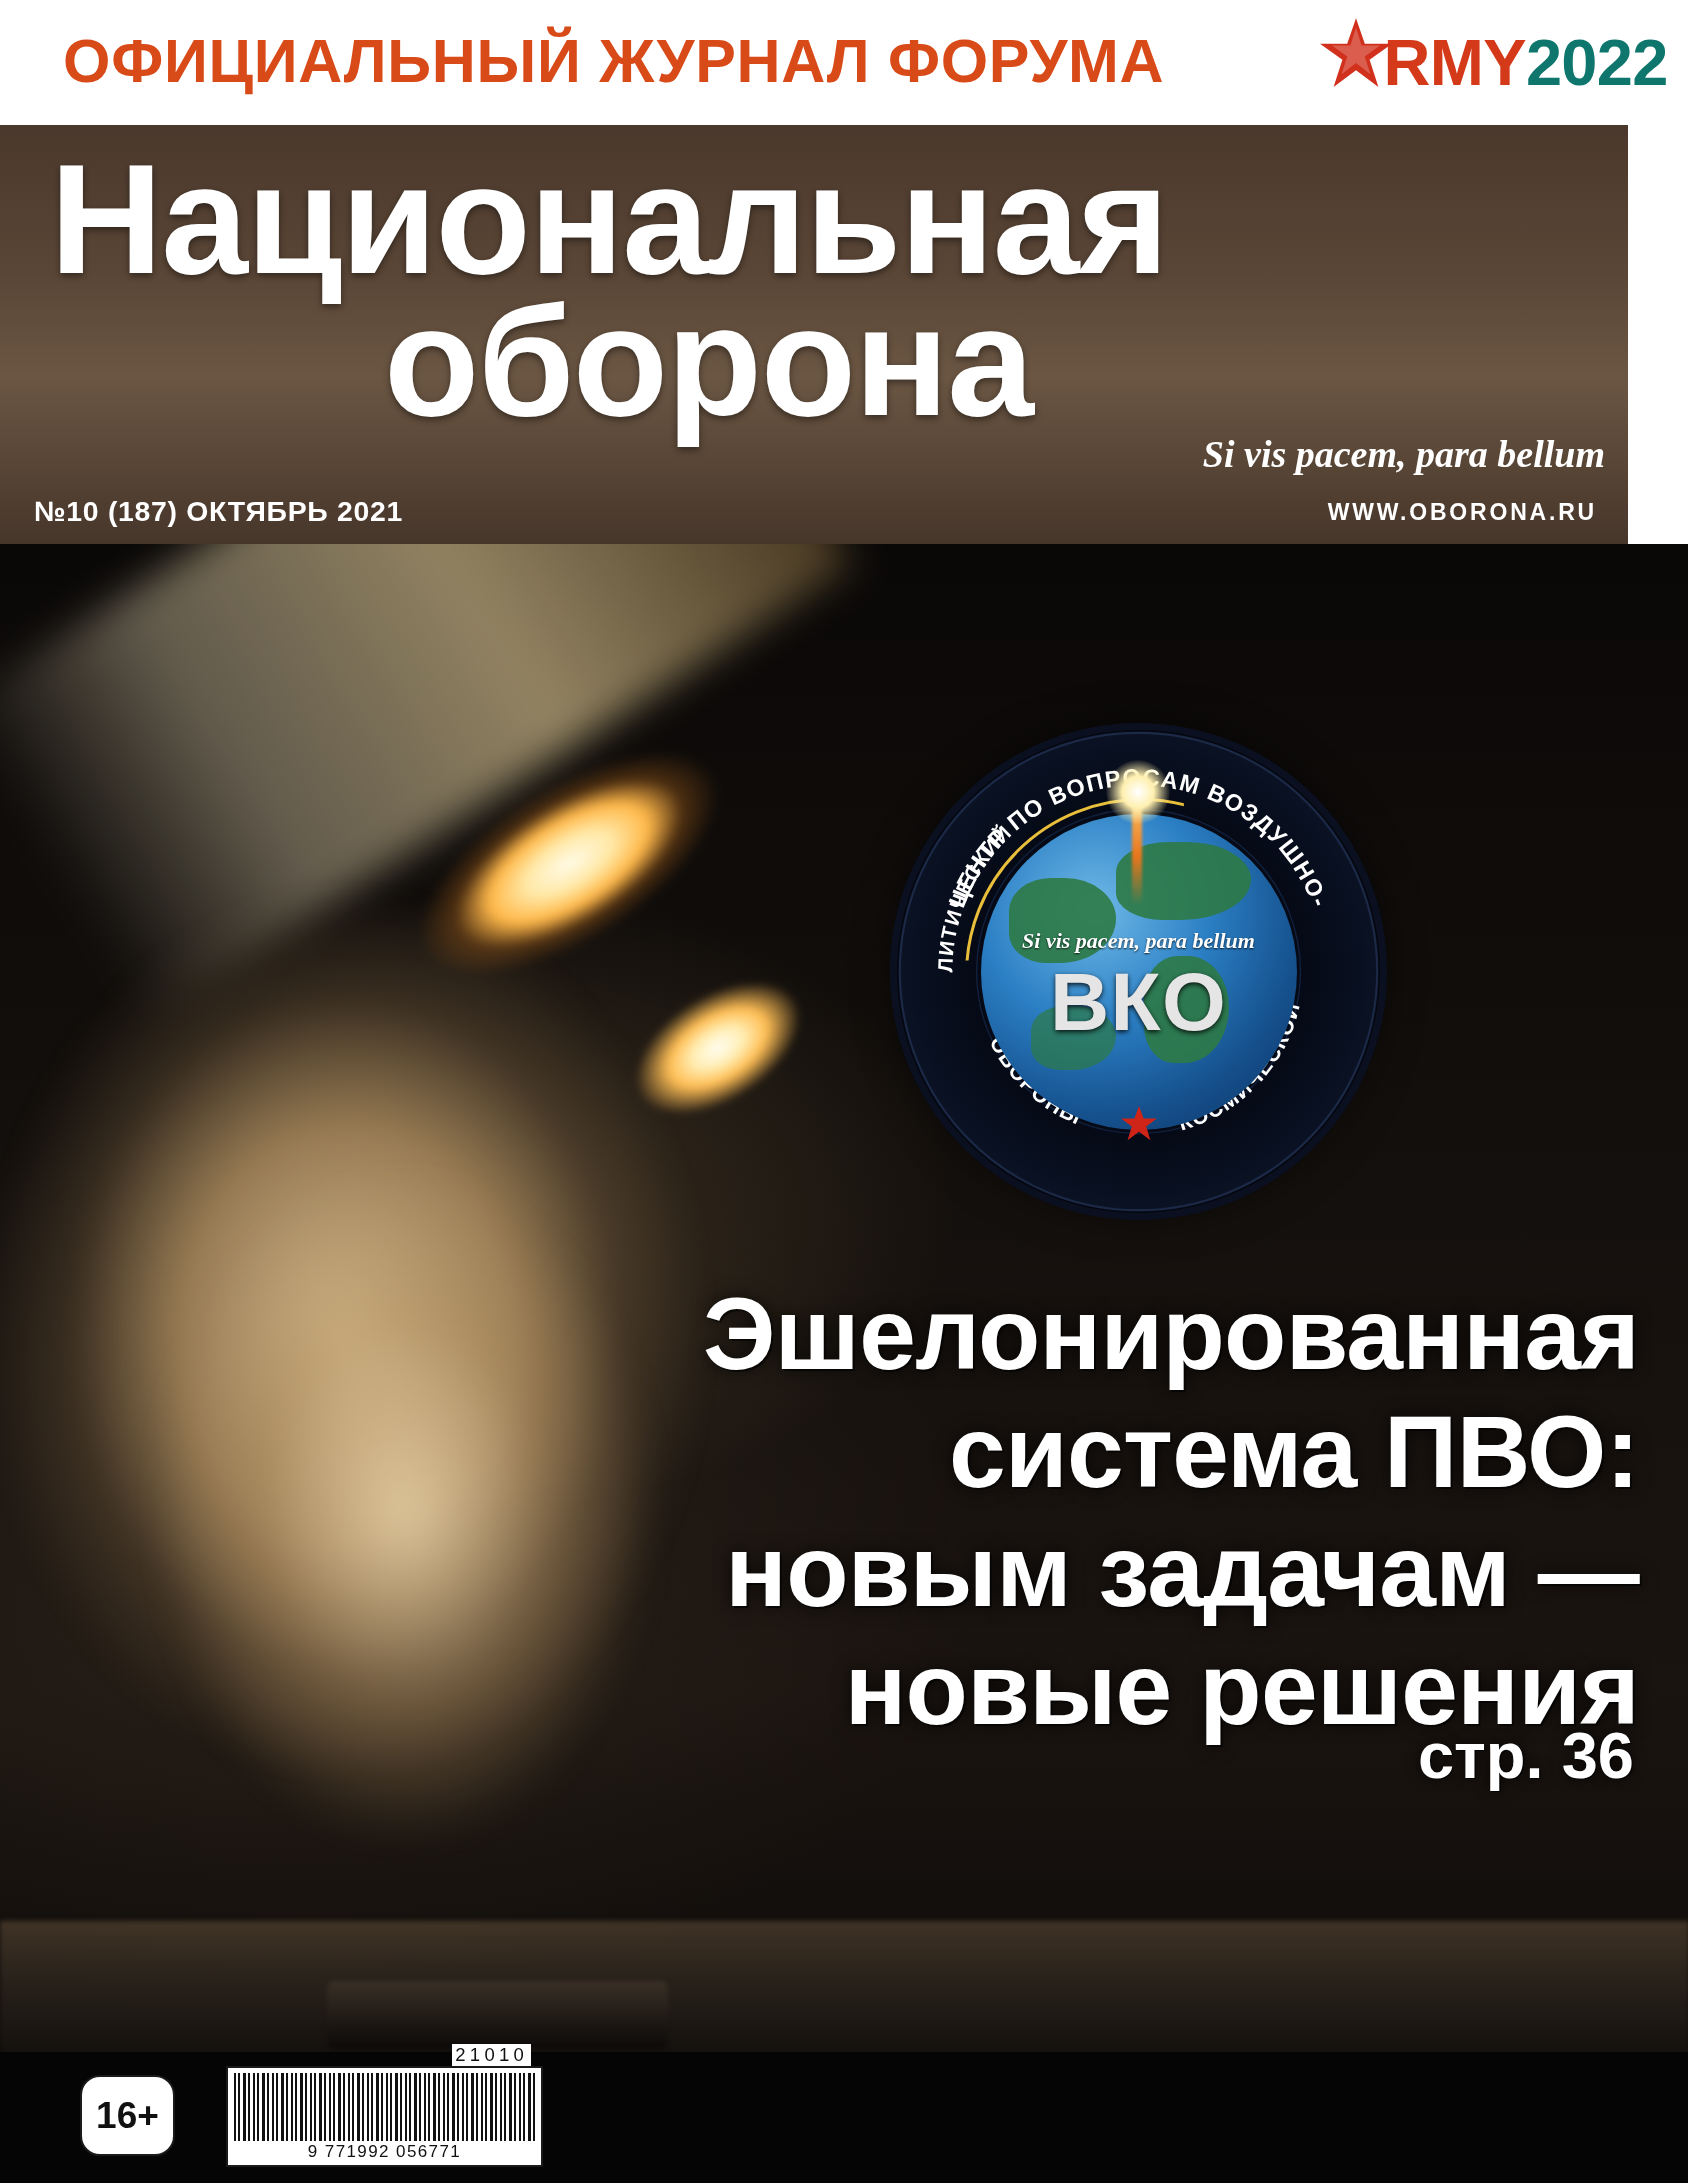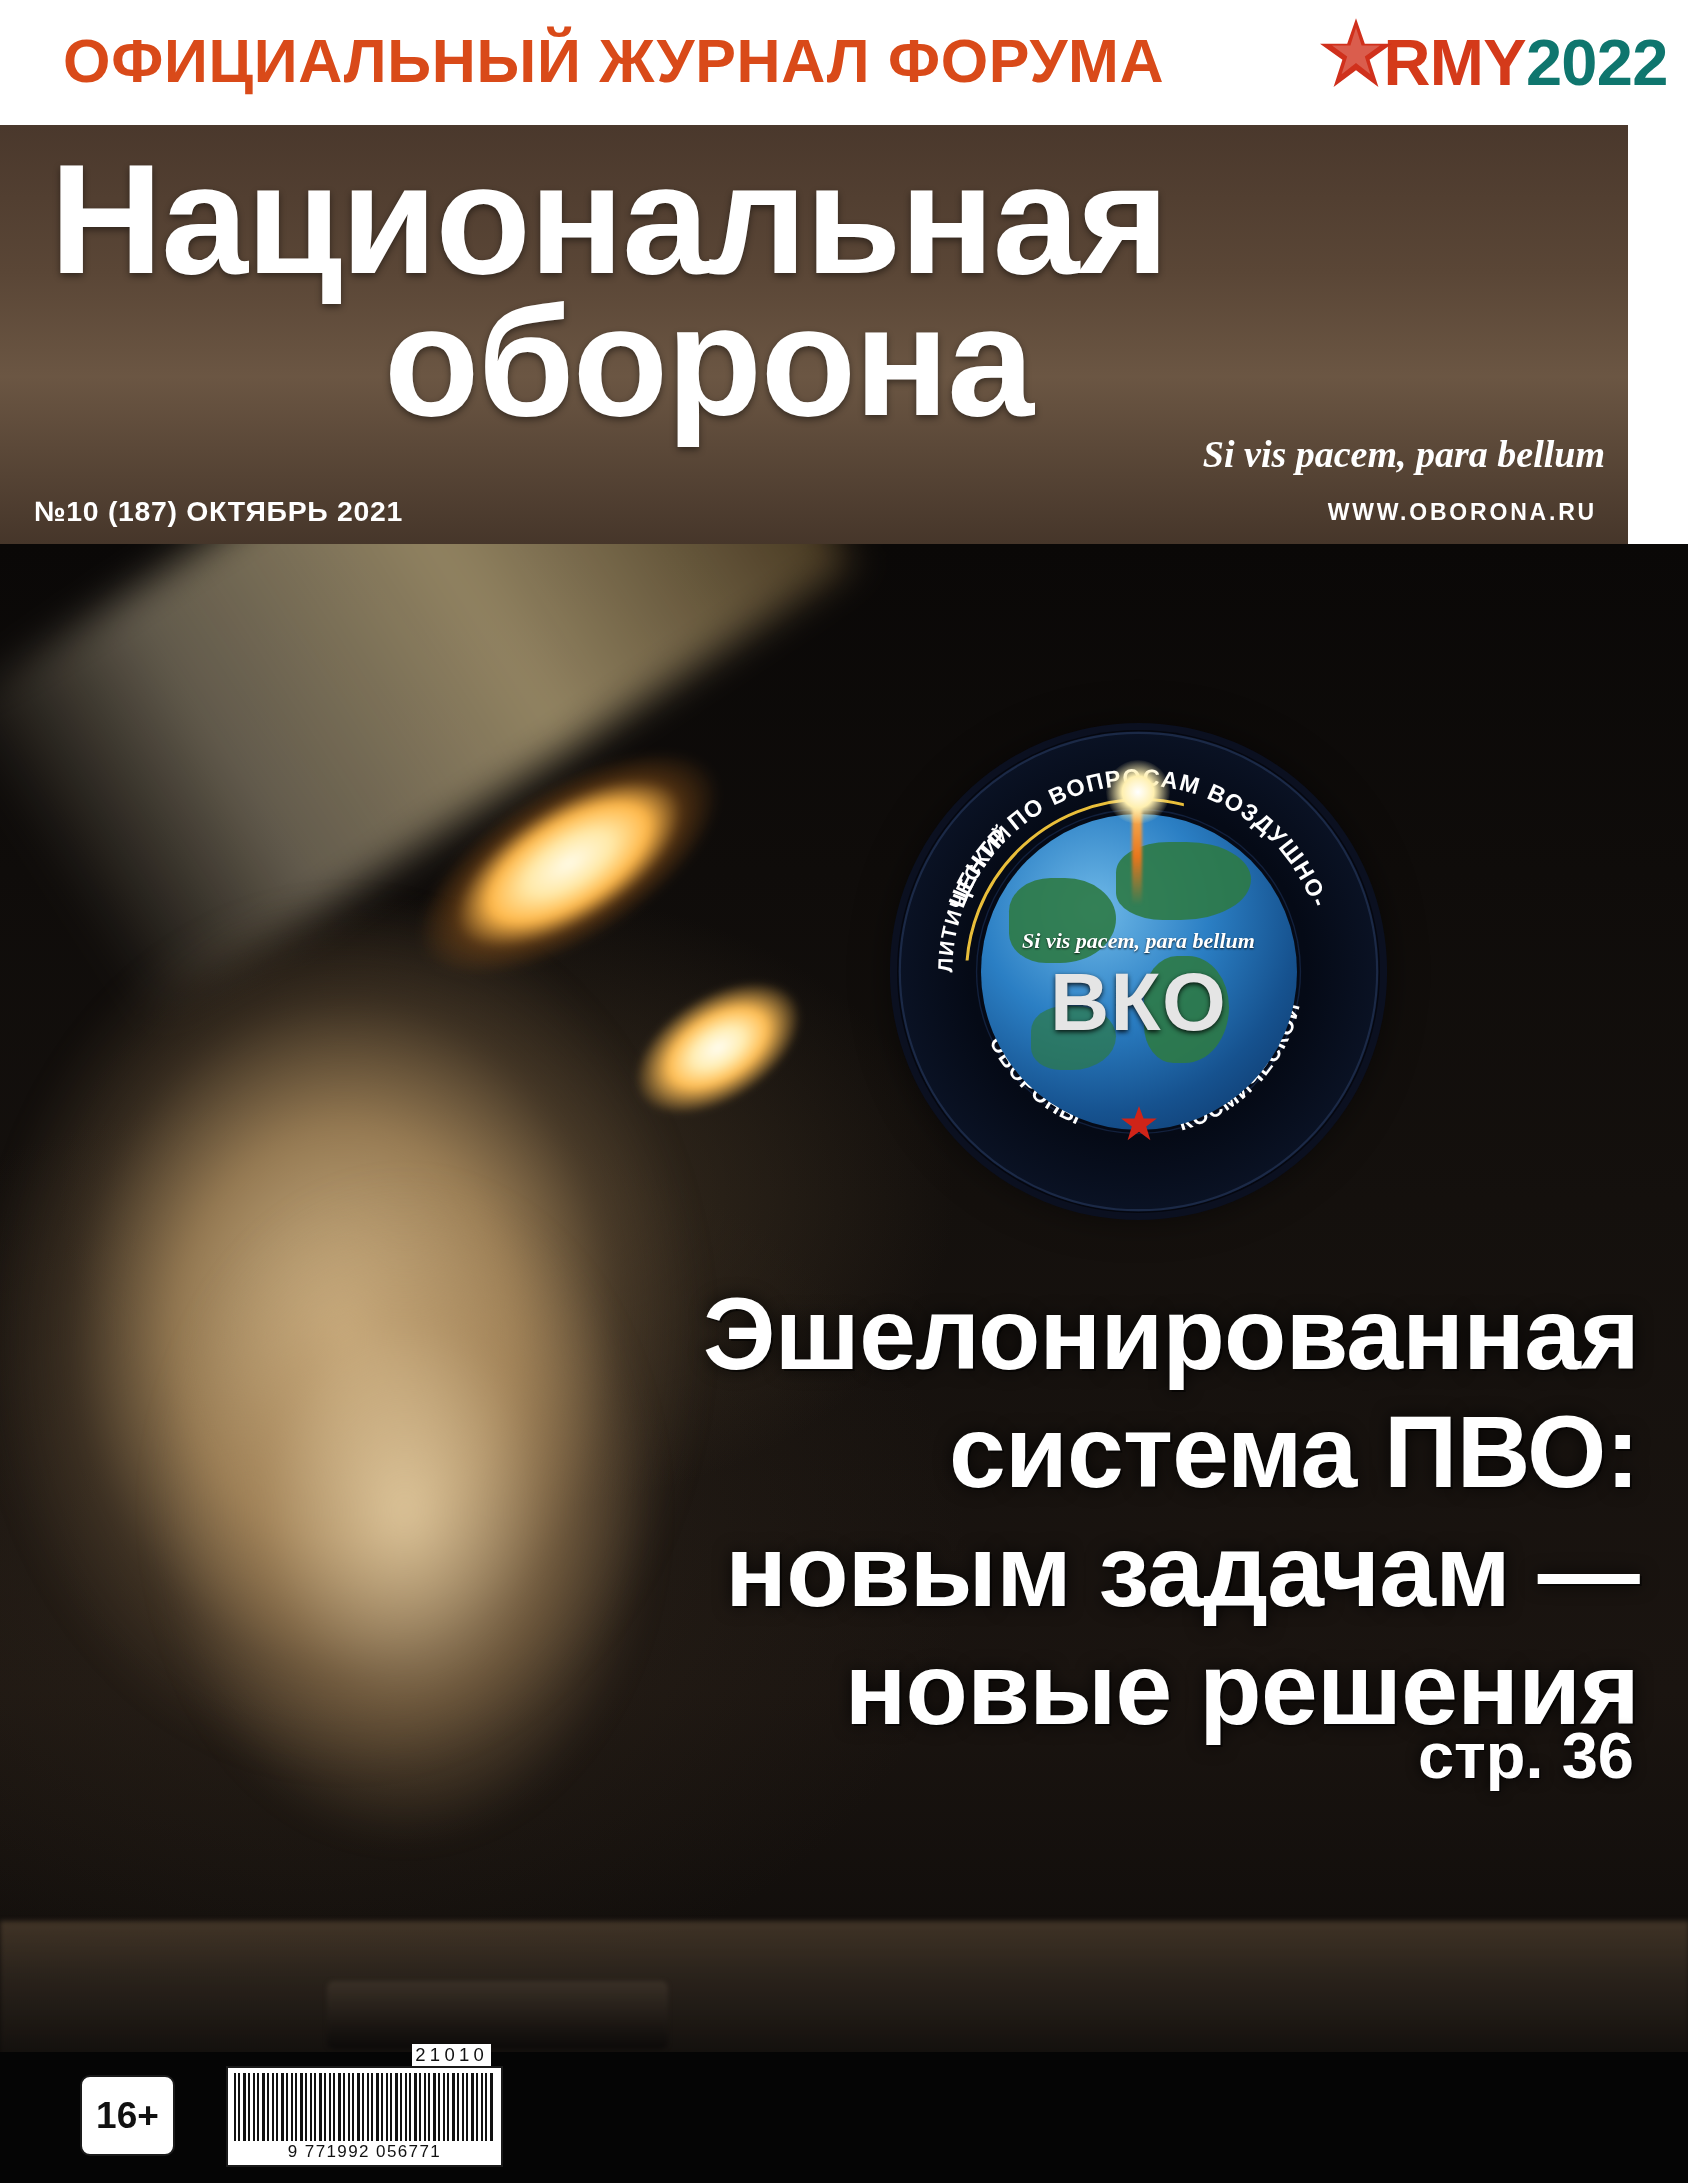--- a/index.html
+++ b/index.html
@@ -365,34 +365,34 @@
 
   
   .age-badge {
     position: absolute;
     left: 80px;
     bottom: 27px;
     width: 91px;
     height: 77px;
     background: #ffffff;
     border: 2.8px solid #1a1a1a;
-    border-radius: 10px;
+    border-radius: 20px;
     display: flex;
     align-items: center;
     justify-content: center;
     font-family: "Liberation Sans", sans-serif;
     font-weight: bold;
     font-size: 37px;
     color: #111111;
   }
   .barcode {
     position: absolute;
     left: 226px;
     bottom: 15.6px;
-    width: 277px;
+    width: 317px;
     height: 101px;
     background: #ffffff;
     border: 2.1px solid #1a1a1a;
     padding: 4.3px 5.7px 2.8px 5.7px;
     box-sizing: border-box;
   }
   .barcode-top {
     position: absolute;
     right: 10px;
     top: -24px;

